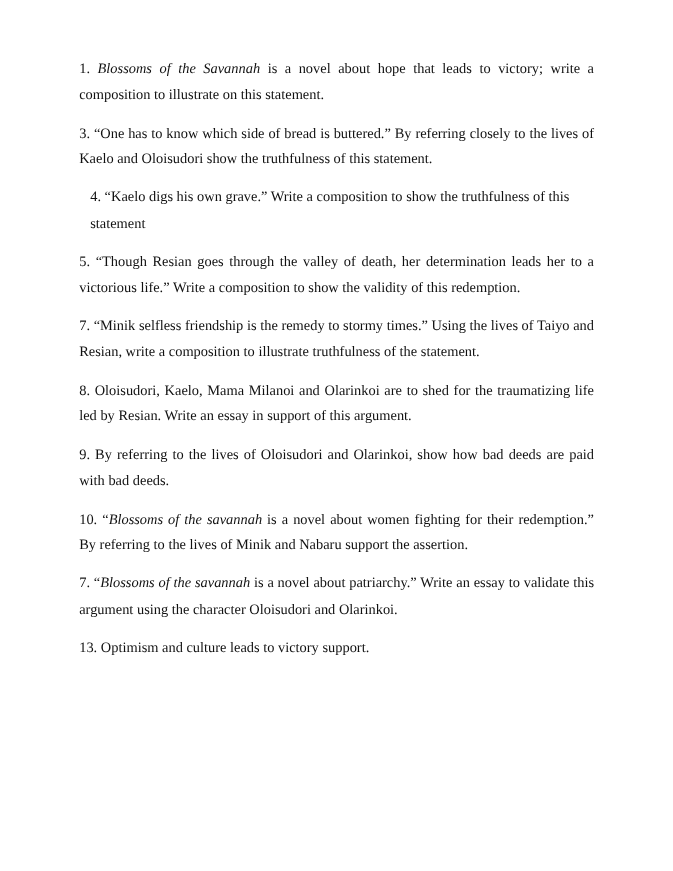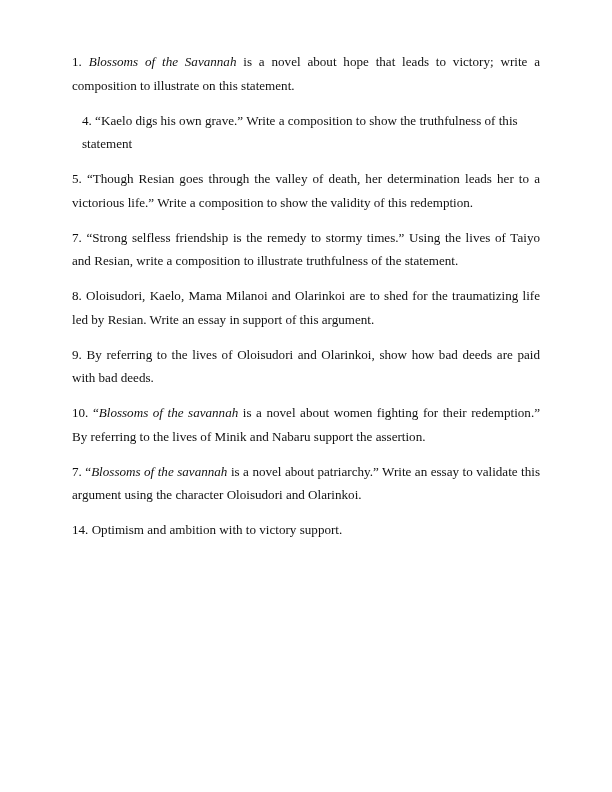--- a/index.html
+++ b/index.html
@@ -30,30 +30,31 @@
     }
     .item em { font-style: italic; }
   </style>
 </head>
 <body>
 
 <div class="page">
   <p class="item"><span>1.</span> <span></span><em>Blossoms of the Savannah</em><span> is a novel about hope that leads to victory; write a composition to illustrate on this statement.</span></p>
 
 
+  <p class="item"><span>3.</span> <span>“One has to know which side of bread is buttered.”  By referring closely to the lives of Kaelo and Oloisudori show the truthfulness of this statement.</span></p>
 
   <p class="item" style="text-align:left;margin-left:10px;"><span>4.</span> <span>“Kaelo digs his own grave.” Write a composition to show the truthfulness of this statement</span></p>
 
   <p class="item"><span>5.</span> <span>“Though Resian goes through the valley of death, her determination leads her to a victorious life.” Write a composition to show the validity of this redemption.</span></p>
 
 
-  <p class="item"><span>7.</span> <span>“Strong selfless friendship is the remedy to stormy times.”  Using the lives of Taiyo and Resian, write a composition to illustrate truthfulness of the statement.</span></p>
+  <p class="item"><span>7.</span> <span>“Minik selfless friendship is the remedy to stormy times.”  Using the lives of Taiyo and Resian, write a composition to illustrate truthfulness of the statement.</span></p>
 
   <p class="item"><span>8.</span> <span>Oloisudori, Kaelo, Mama Milanoi and Olarinkoi are to shed for the traumatizing life led by Resian. Write an essay in support of this argument.</span></p>
 
   <p class="item"><span>9.</span> <span>By referring to the lives of Oloisudori and Olarinkoi, show how bad deeds are paid with bad deeds.</span></p>
 
   <p class="item"><span>10.</span> <span>“</span><em>Blossoms of the savannah</em><span> is a novel about women fighting for their redemption.” By referring to the lives of Minik and Nabaru support the assertion.</span></p>
 
   <p class="item"><span>7.</span> <span>“</span><em>Blossoms of the savannah</em><span> is a novel about patriarchy.” Write an essay to validate this argument using the character Oloisudori and Olarinkoi.</span></p>
 
-  <p class="item"><span>14.</span> <span>Optimism and ambition with to victory support.</span></p>
+  <p class="item"><span>13.</span> <span>Optimism and culture leads to victory support.</span></p>
 </div>
 
 </body></html>

